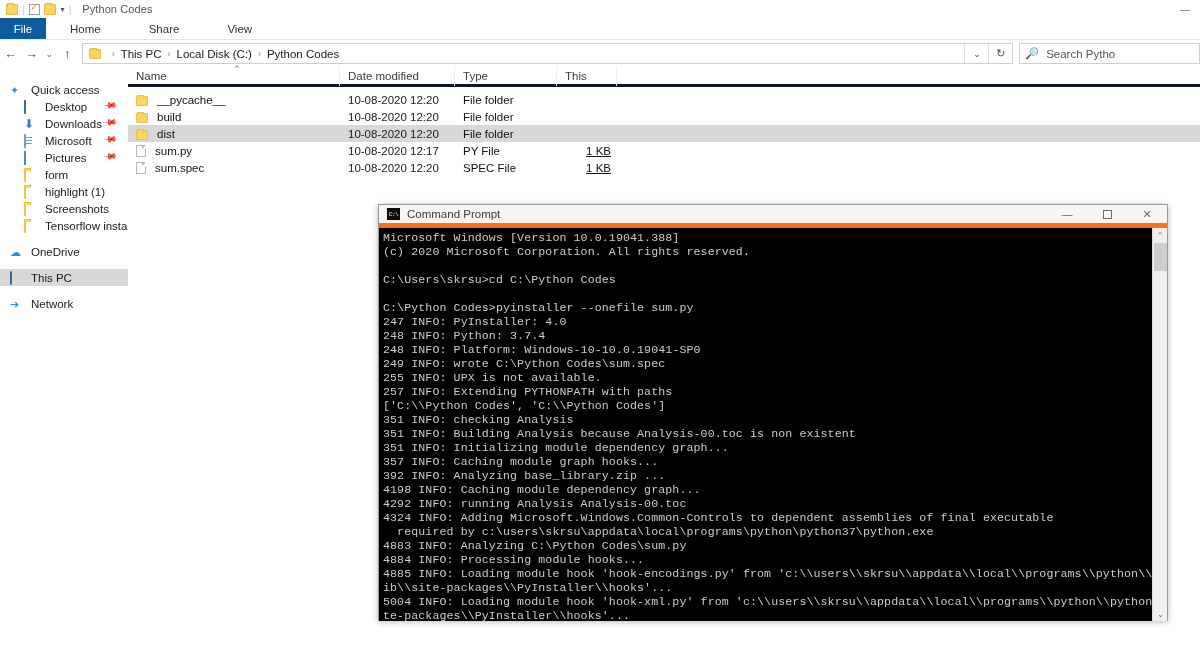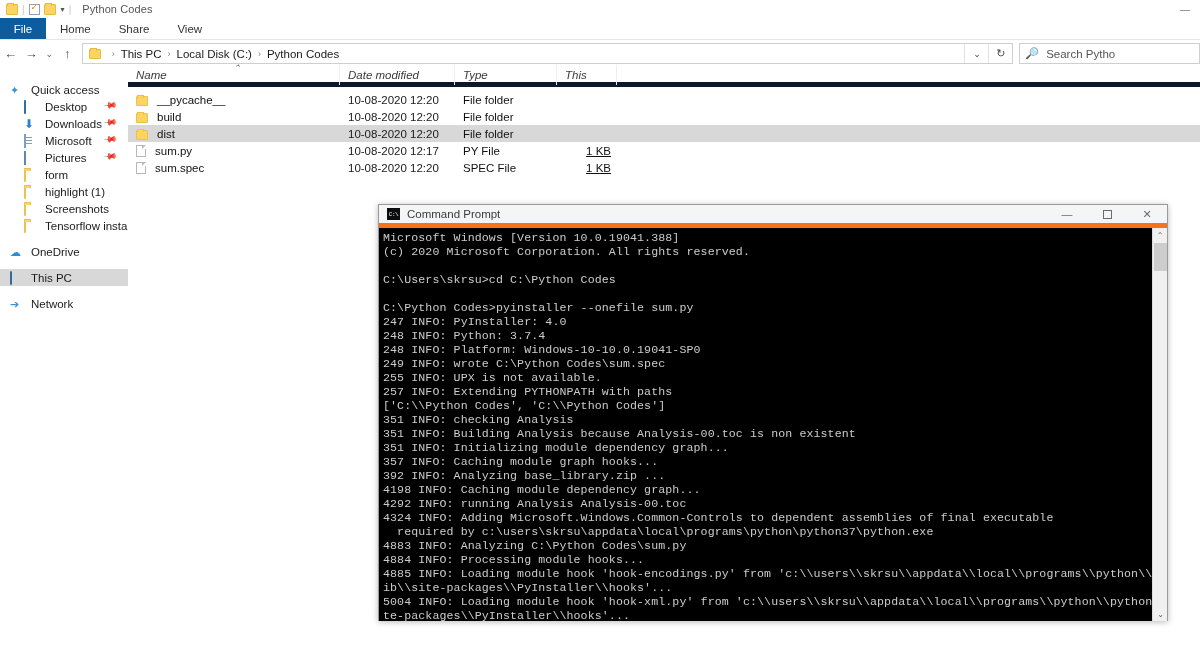--- a/index.html
+++ b/index.html
@@ -56,21 +56,21 @@
   }
 
   
   .ribbon {
     position:absolute; left:0; top:18px; width:1200px; height:22px;
     background:#ffffff; display:flex; align-items:stretch;
     border-bottom:1px solid #e6e6e6;
   }
   .tab {
     display:flex; align-items:center; justify-content:center;
-    font-size:11.5px; color:#333; padding:0 14px; min-width:46px;
+    font-size:11.5px; color:#333; padding:0 24px; min-width:46px;
   }
   .tab.file {
     background:#0c5c9e; color:#ffffff; min-width:46px; padding:5px 13px;
   }
 
   
   .addrrow {
     position:absolute; left:0; top:41px; width:1200px; height:25px;
     background:#ffffff; display:flex; align-items:center;
   }
@@ -161,21 +161,21 @@
   .ico-network { color:#3b93d4; font-size:11px; line-height:12px; }
   .pin {
     position:absolute; right:12px; top:3px; font-size:9px; color:#9a9a9a;
     transform:rotate(40deg);
   }
 
   
   .filepane { position:absolute; left:128px; top:67px; width:1072px; height:596px; background:#fff; }
   .col-header {
     height:20px; display:flex; align-items:center;
-    border-bottom:5px solid #0f172a; position:relative;font-style:italic;
+    border-bottom:3px solid #0f172a; position:relative;
   }
   .col {
     font-size:11.5px; color:#3b3b3b; height:20px; display:flex; align-items:center;
     padding-left:8px; border-right:1px solid #eeeeee; position:relative;
   }
   .col.name { width:212px; }
   .col.date { width:115px; }
   .col.type { width:102px; }
   .col.size { width:60px; }
   .sort-caret {

